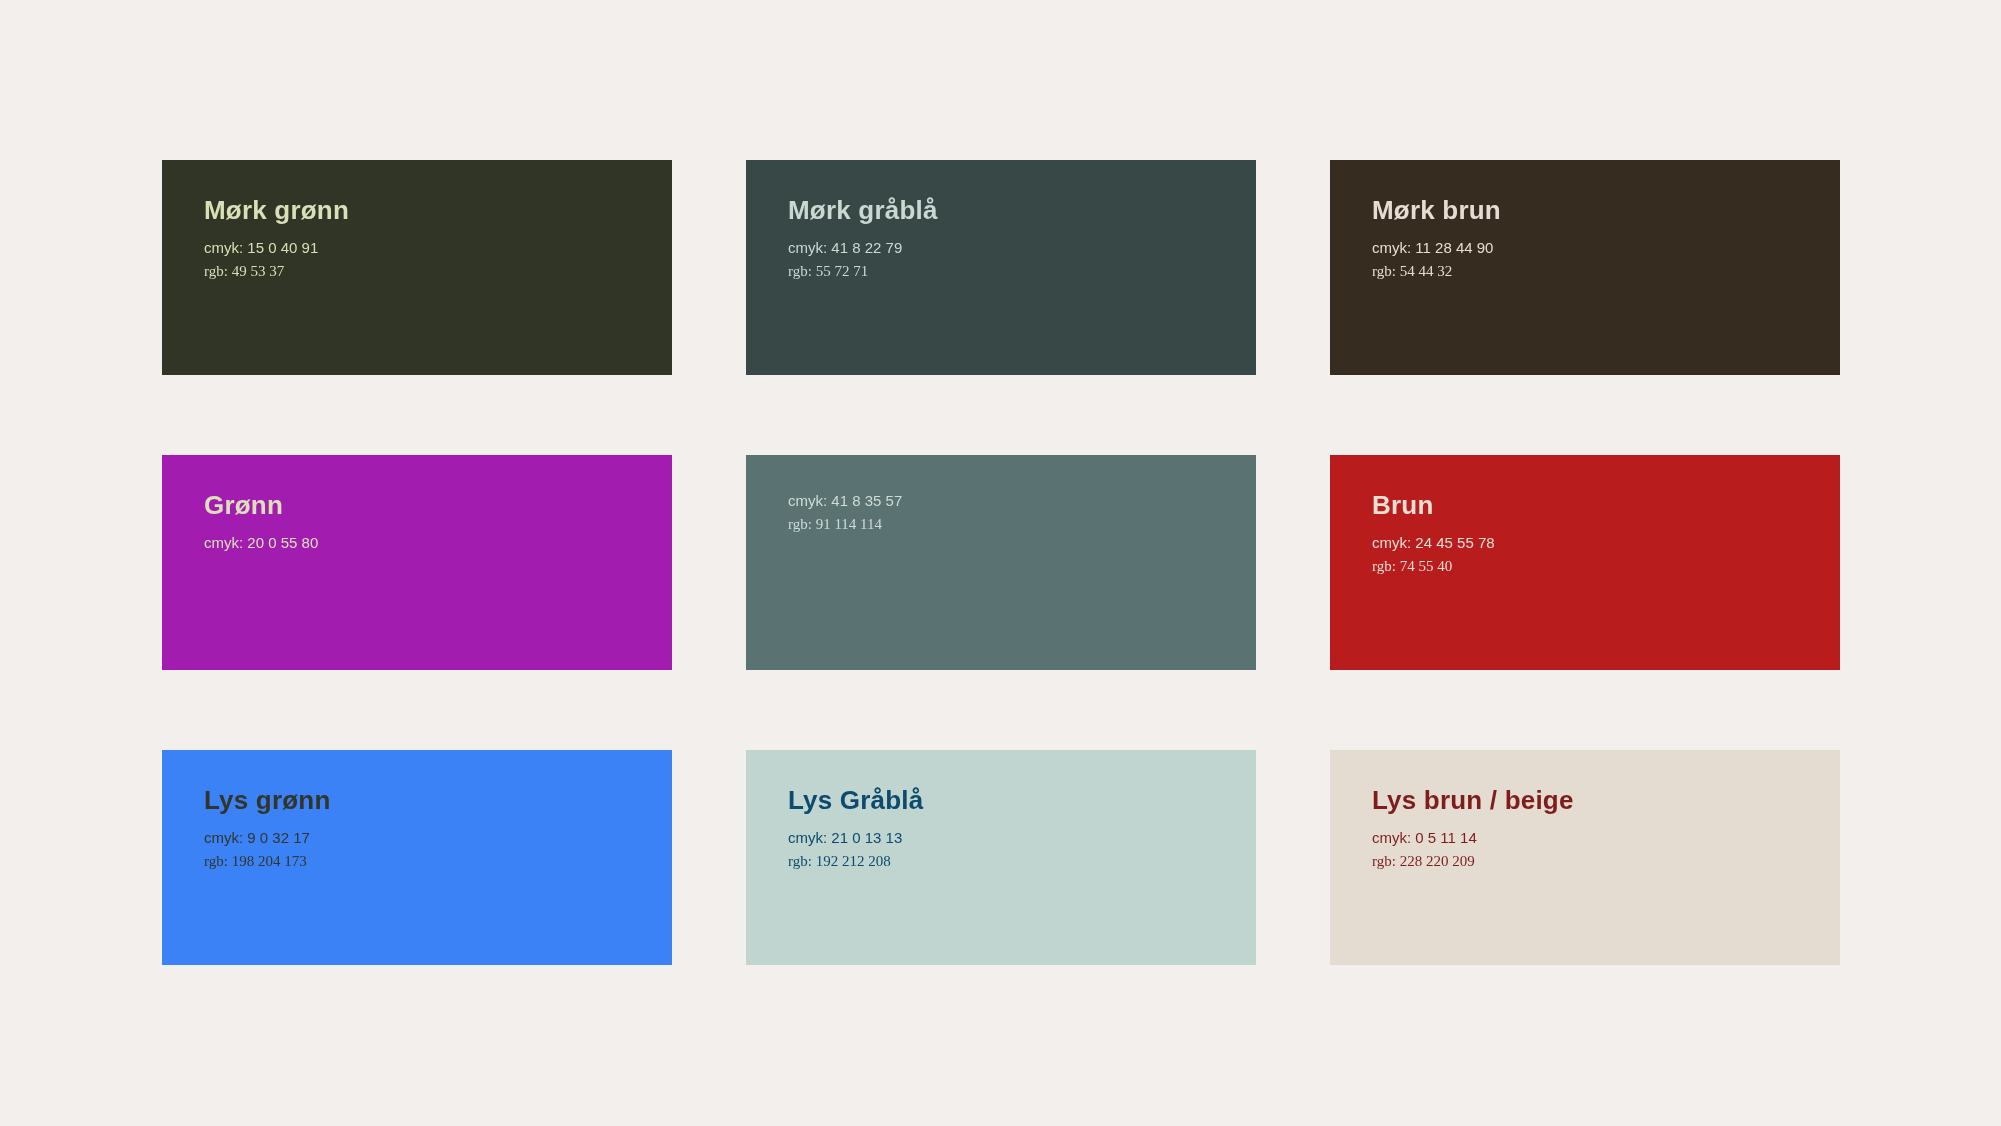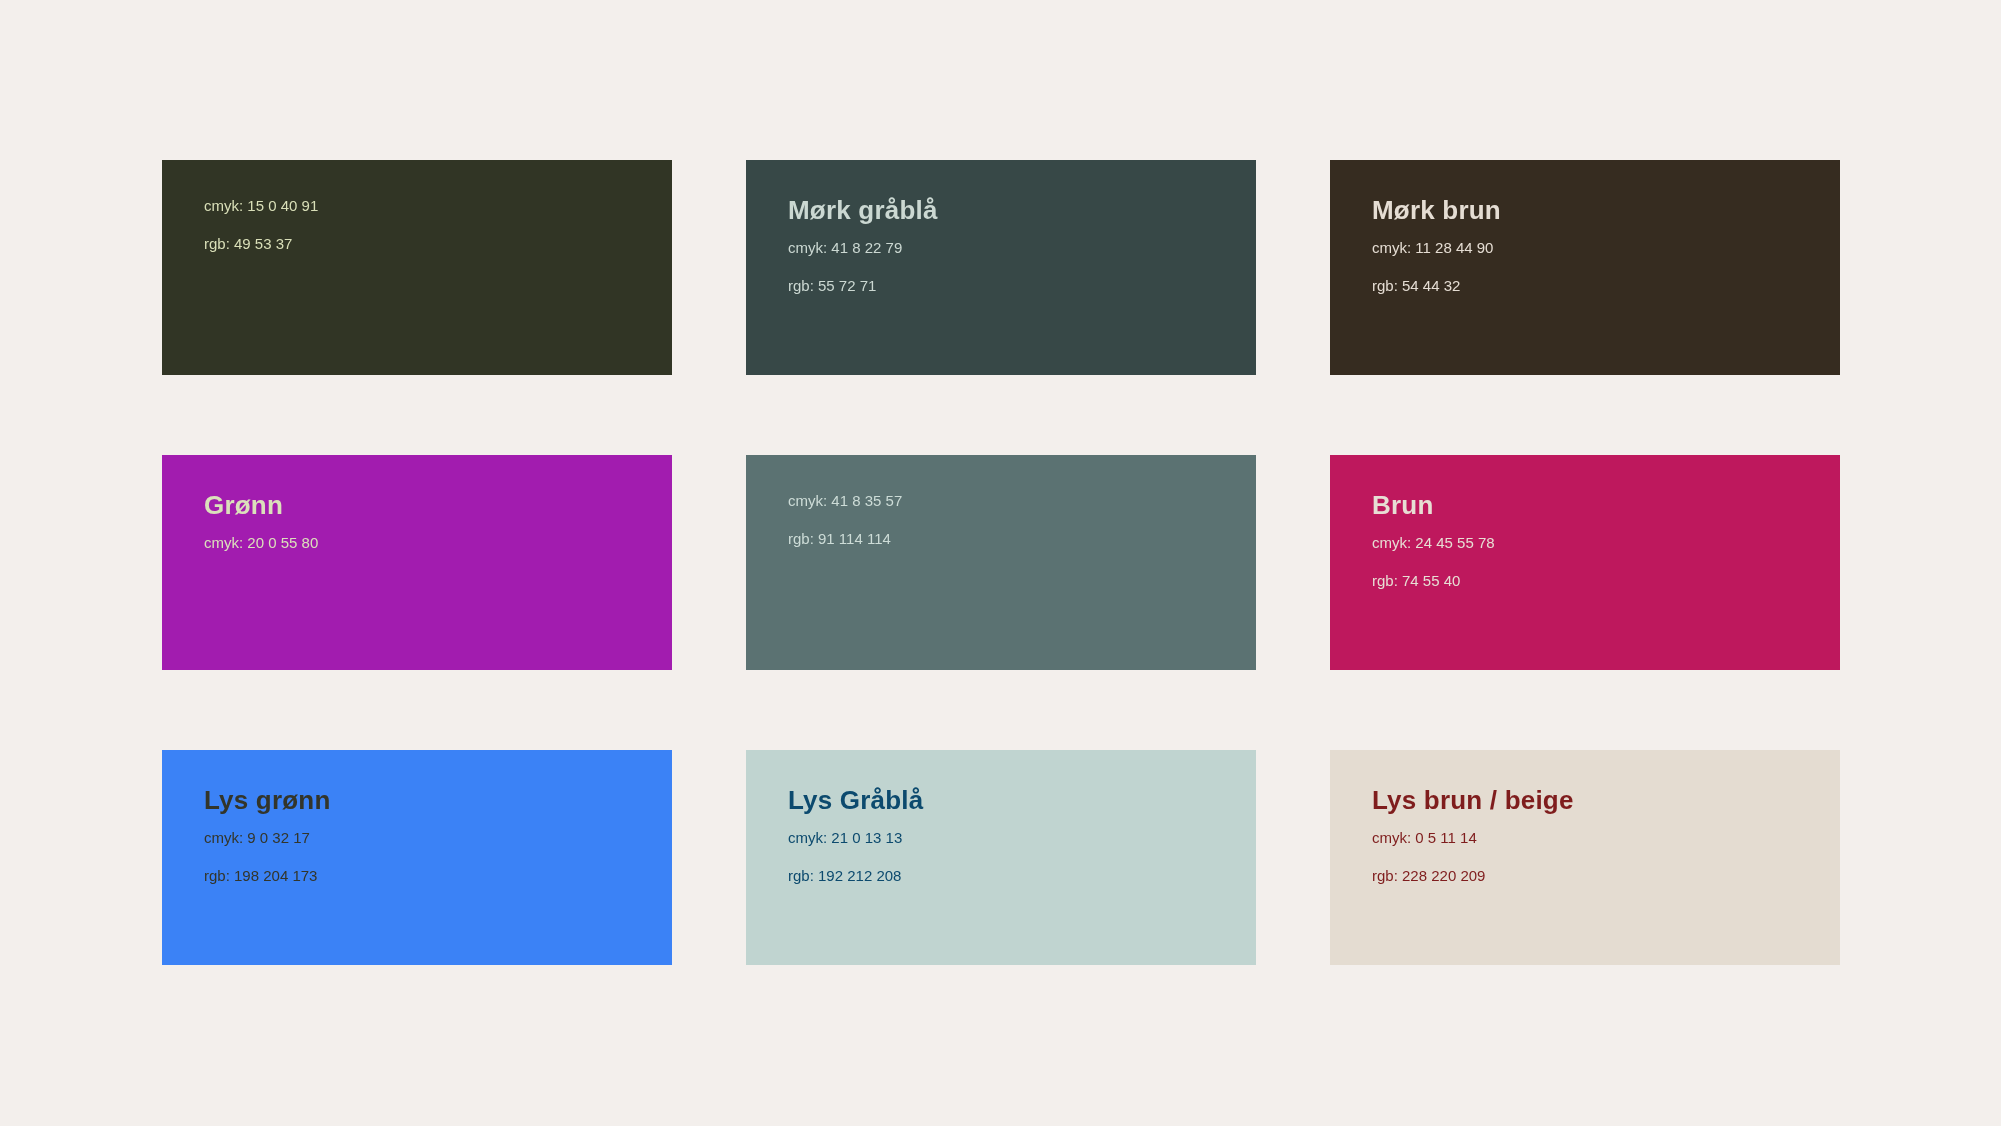--- a/index.html
+++ b/index.html
@@ -44,28 +44,30 @@
 
   .swatch-spec {
     font-size: 15px;
     font-weight: normal;
     line-height: 1.32;
     margin: 0;
     white-space: nowrap;
   }
 
   .swatch-spec + .swatch-spec {
-    margin-top: 18px;
+    margin-top: 4px;
+    font-family: Liberation Serif, serif;
   }
 </style>
 </head>
 <body style="background: rgb(243, 239, 236);">
 
 <div class="palette-grid">
     <div class="swatch-card" style="background: rgb(49, 53, 37); color: rgb(217, 223, 184);">
+      <div class="swatch-name">Mørk grønn</div>
       <div class="swatch-spec">cmyk: 15 0 40 91</div>
       <div class="swatch-spec">rgb: 49 53 37</div>
     </div>
     <div class="swatch-card" style="background: rgb(55, 72, 71); color: rgb(203, 216, 210);">
       <div class="swatch-name">Mørk gråblå</div>
       <div class="swatch-spec">cmyk: 41 8 22 79</div>
       <div class="swatch-spec">rgb: 55 72 71</div>
     </div>
     <div class="swatch-card" style="background: rgb(54, 44, 32); color: rgb(229, 221, 211);">
       <div class="swatch-name">Mørk brun</div>
@@ -73,21 +75,21 @@
       <div class="swatch-spec">rgb: 54 44 32</div>
     </div>
     <div class="swatch-card" style="background: #a21caf; color: rgb(219, 224, 187);">
       <div class="swatch-name">Grønn</div>
       <div class="swatch-spec">cmyk: 20 0 55 80</div>
     </div>
     <div class="swatch-card" style="background: rgb(91, 114, 114); color: rgb(205, 220, 215);">
       <div class="swatch-spec">cmyk: 41 8 35 57</div>
       <div class="swatch-spec">rgb: 91 114 114</div>
     </div>
-    <div class="swatch-card" style="background: #be185d; color: rgb(231, 222, 212);">
+    <div class="swatch-card" style="background: #b91c1c; color: rgb(231, 222, 212);">
       <div class="swatch-name">Brun</div>
       <div class="swatch-spec">cmyk: 24 45 55 78</div>
       <div class="swatch-spec">rgb: 74 55 40</div>
     </div>
     <div class="swatch-card" style="background: #3b82f6; color: rgb(51, 53, 42);">
       <div class="swatch-name">Lys grønn</div>
       <div class="swatch-spec">cmyk: 9 0 32 17</div>
       <div class="swatch-spec">rgb: 198 204 173</div>
     </div>
     <div class="swatch-card" style="background: rgb(192, 212, 208); color: #0c4a6e;">

